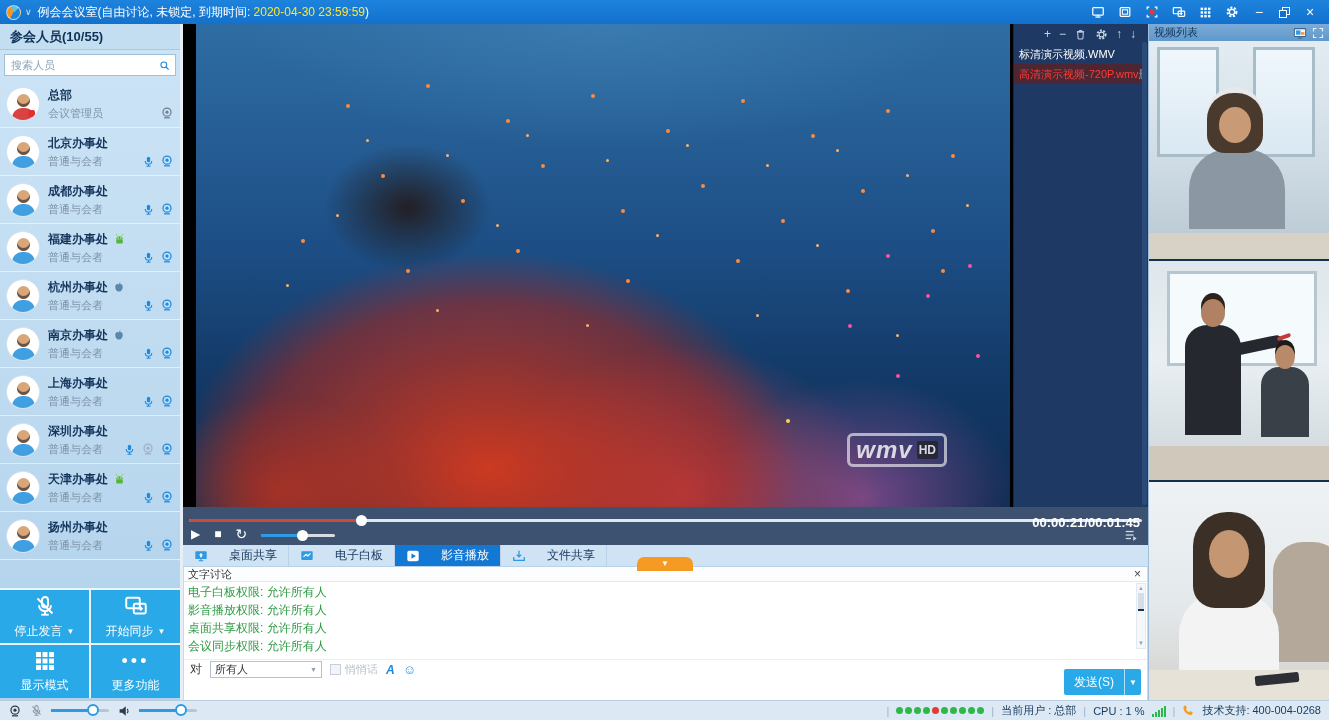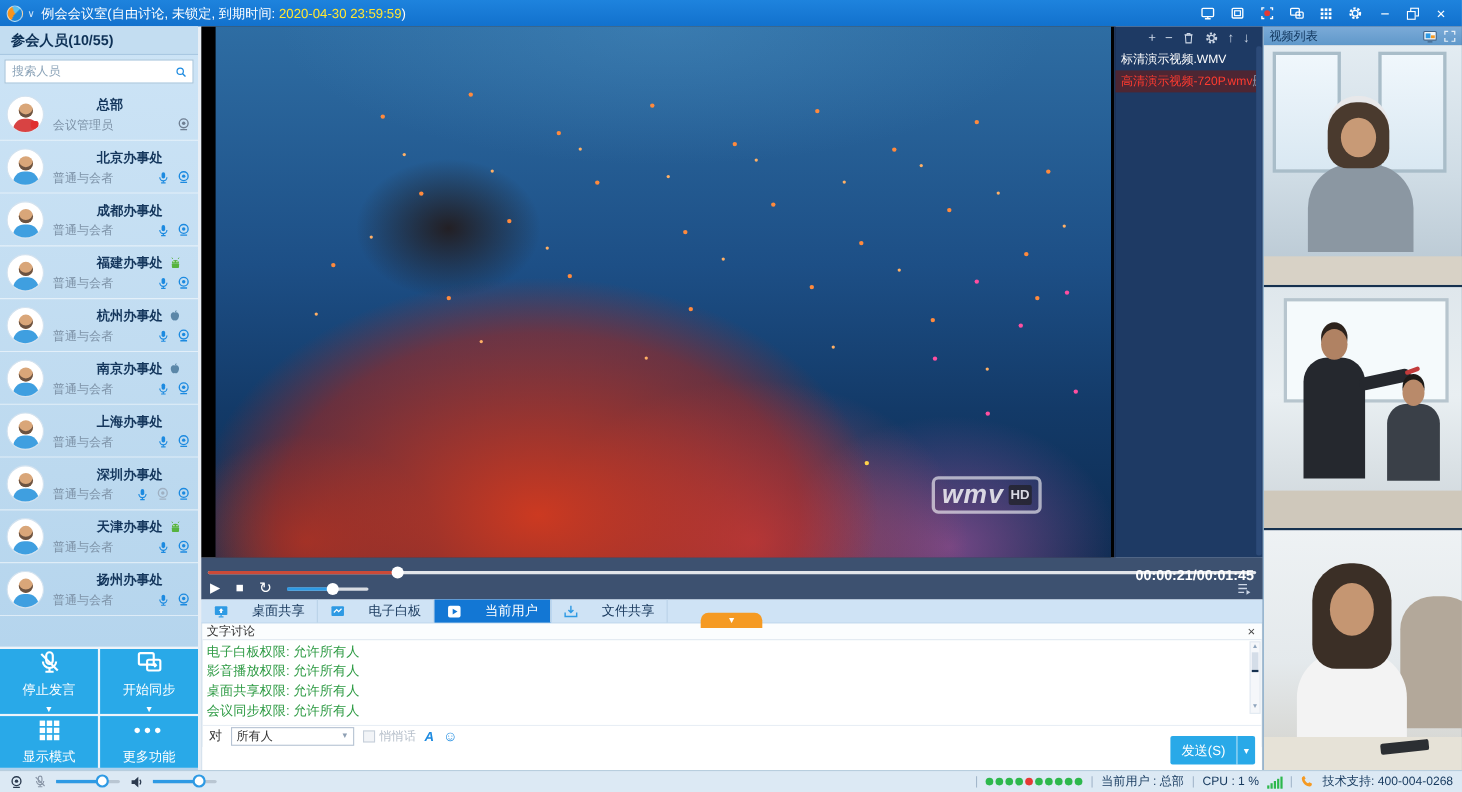--- a/index.html
+++ b/index.html
@@ -28,30 +28,30 @@
   .sb-search input::placeholder { color:#8ba3b8; }
   .sb-search svg { margin-right:5px; }
   .sb-list { position:absolute; left:0; top:56px; right:0; bottom:112px; overflow:hidden; }
   .p-row { height:48px; display:flex; align-items:center; padding:0 6px; border-bottom:1px solid rgba(255,255,255,.55); }
   .avatar { width:34px; height:34px; border-radius:50%; background:#fff; border:1px solid #d3e2ef; position:relative; overflow:hidden; flex:none; }
   .avatar::before { content:""; position:absolute; left:10px; top:6px; width:13px; height:13px; border-radius:50%; background:#d9a679; box-shadow:0 -3px 0 0 #6b5342 inset; }
   .avatar::after { content:""; position:absolute; left:5px; top:20px; width:23px; height:16px; border-radius:10px 10px 0 0; background:#3f9fe0; }
   .avatar.admin::after { background:#d84343; }
   .avatar .badge { position:absolute; right:4px; bottom:3px; width:7px; height:7px; background:#e03030; border-radius:2px; z-index:2; }
   .p-info { flex:1; margin-left:8px; min-width:0; }
-  .p-name-line { display:flex; align-items:center; gap:5px;margin-left:40px; }
+  .p-name-line { display:flex; align-items:center; gap:5px; }
   .p-name { font-size:12px; font-weight:bold; color:#14365c; white-space:nowrap; }
   .p-sub { display:flex; align-items:center; margin-top:2px; }
   .p-role { font-size:11px; color:#7e93a8; flex:1; }
   .p-icons { display:flex; align-items:center; gap:5px; }
   .p-icons svg { display:block; }
 
   .sb-actions { position:absolute; left:0; right:0; bottom:2px; height:110px; display:grid; grid-template-columns:1fr 1fr; grid-template-rows:1fr 1fr; gap:2px; background:#eef4fa; border-top:2px solid #eef4fa; }
   .act-btn { background:#29a9e8; color:#fff; display:flex; flex-direction:column; align-items:center; justify-content:center; gap:5px; cursor:default; }
-  .act-btn .lbl { font-size:12px; display:flex; align-items:center; gap:4px;flex-direction:column; }
+  .act-btn .lbl { font-size:12px; display:flex; align-items:center; gap:4px; }
   .act-btn .caret { font-size:8px; }
   .act-btn .dots { font-size:18px; letter-spacing:3px; line-height:14px; height:22px; display:flex; align-items:center; }
 
   
   .video-area { position:absolute; left:183px; top:24px; width:830px; height:483px; background:#000; }
   .reef { position:absolute; left:13px; top:0; right:3px; bottom:0;
     background:
       radial-gradient(ellipse 120px 90px at 26% 38%, rgba(35,22,18,.85), rgba(35,22,18,0) 70%),
       radial-gradient(ellipse 430px 300px at 36% 92%, rgba(214,58,30,.95), rgba(175,40,28,.55) 55%, rgba(0,0,0,0) 72%),
       radial-gradient(ellipse 280px 210px at 60% 97%, rgba(205,75,95,.85), rgba(0,0,0,0) 70%),
@@ -676,21 +676,21 @@
     <div class="tab">
       <svg width="14" height="14" viewBox="0 0 16 16">
           <use href="#sym-board"></use>
         </svg>
       <span>电子白板</span>
     </div>
     <div class="tab active">
       <svg width="14" height="14" viewBox="0 0 16 16">
           <use href="#sym-playtab"></use>
         </svg>
-      <span>当前用户</span>
+      <span>影音播放</span>
     </div>
     <div class="tab">
       <svg width="14" height="14" viewBox="0 0 16 16">
           <use href="#sym-fileshare"></use>
         </svg>
       <span>文件共享</span>
     </div>
     <div class="collapse-handle"><span>▼</span></div>
   </div>
 

